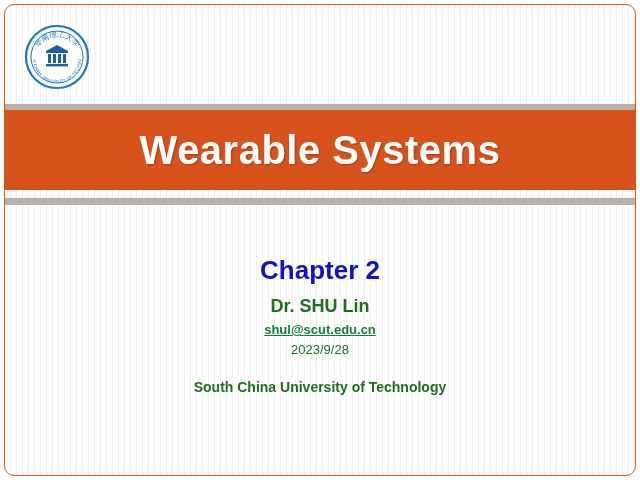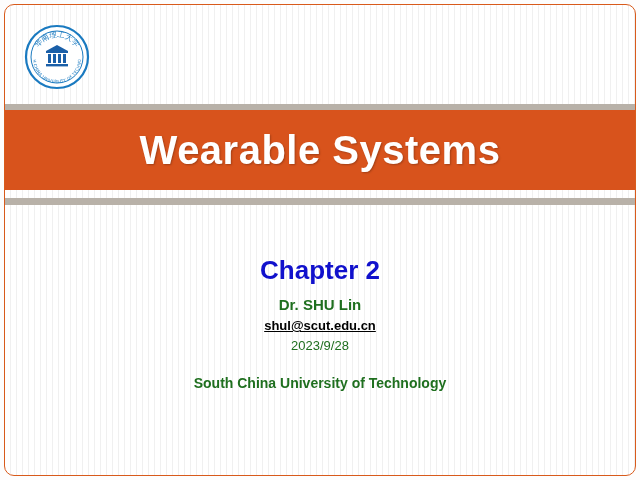--- a/index.html
+++ b/index.html
@@ -131,26 +131,26 @@
     line-height: 1.2;
   }
   .subtitle {
     color: #1f6f1f;
     font-size: 17px;
     font-weight: bold;
     margin: 0 0 8px 0;
   }
   .author {
     color: #1f6f1f;
-    font-size: 15px;
+    font-size: 18px;
     font-weight: bold;
     margin: 0 0 5px 0;
   }
   .email {
-    color: #000000;
+    color: #15803d;
     font-size: 13px;
     font-weight: bold;
     text-decoration: underline;
     margin: 0 0 5px 0;
     display: block;
   }
   .date {
     color: #1f6f1f;
     font-size: 13px;
     font-weight: normal;

